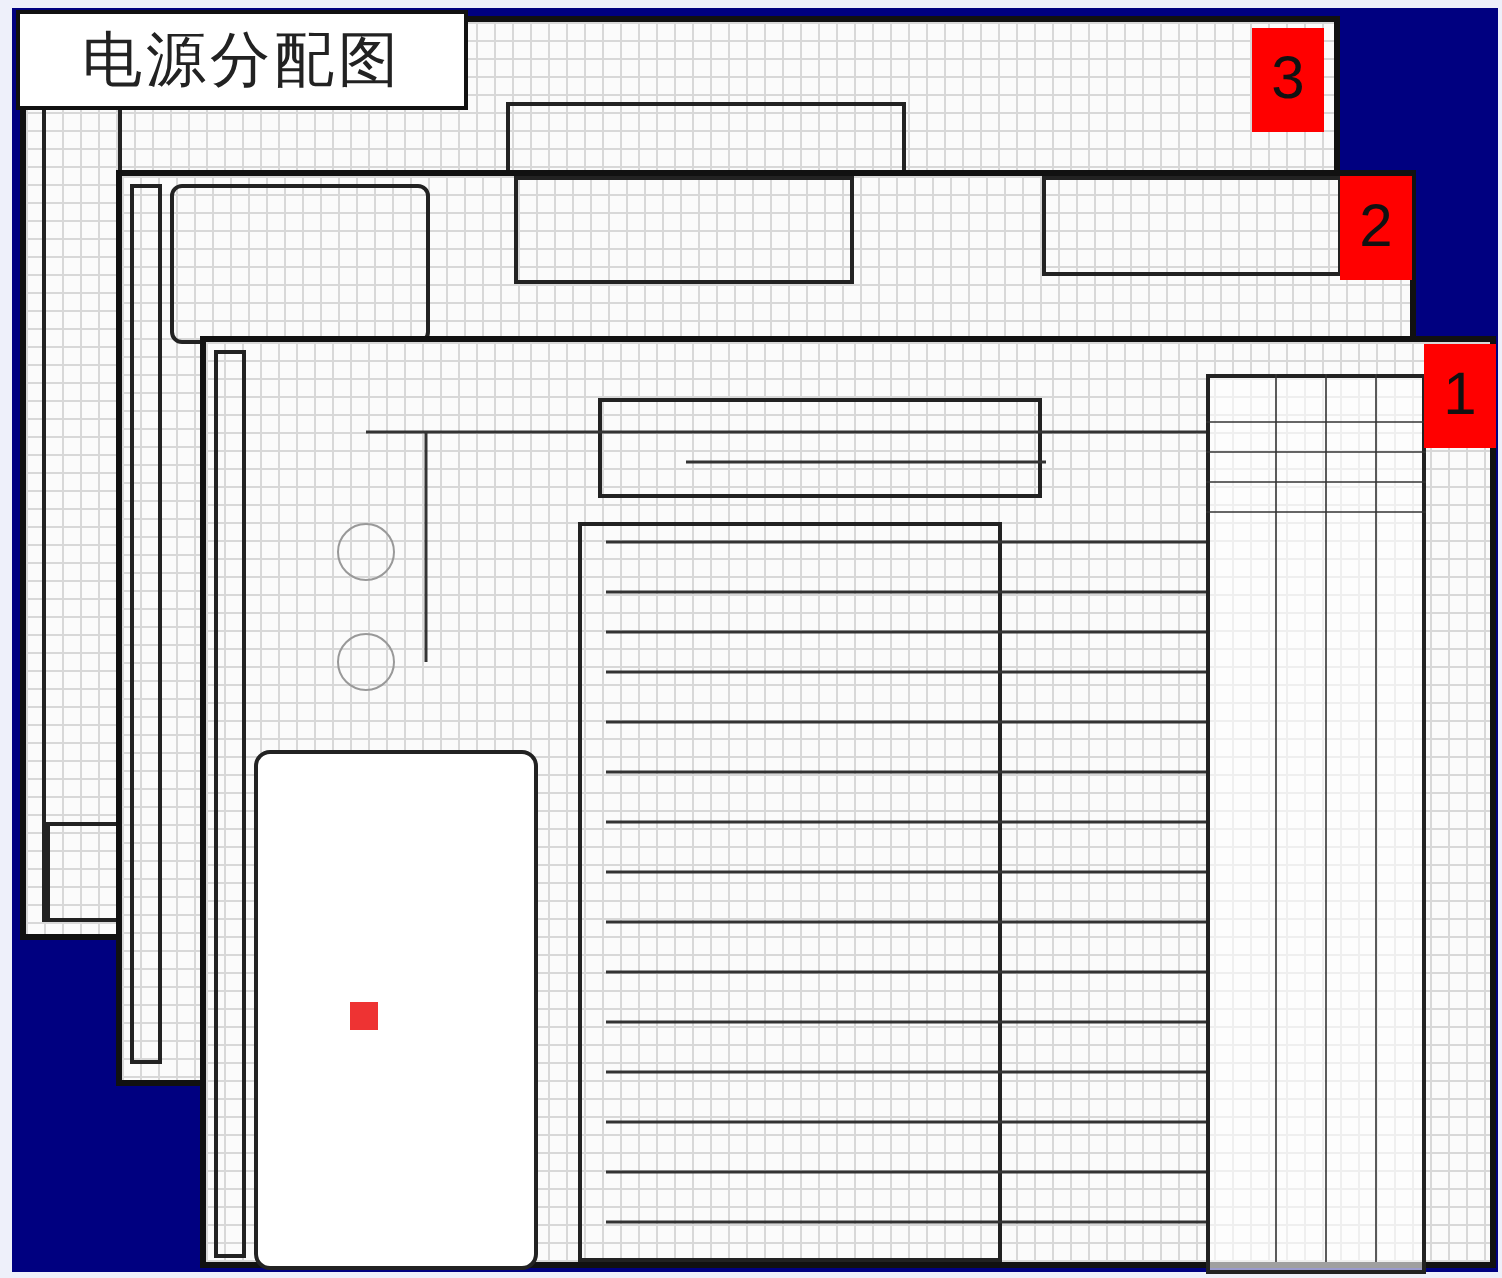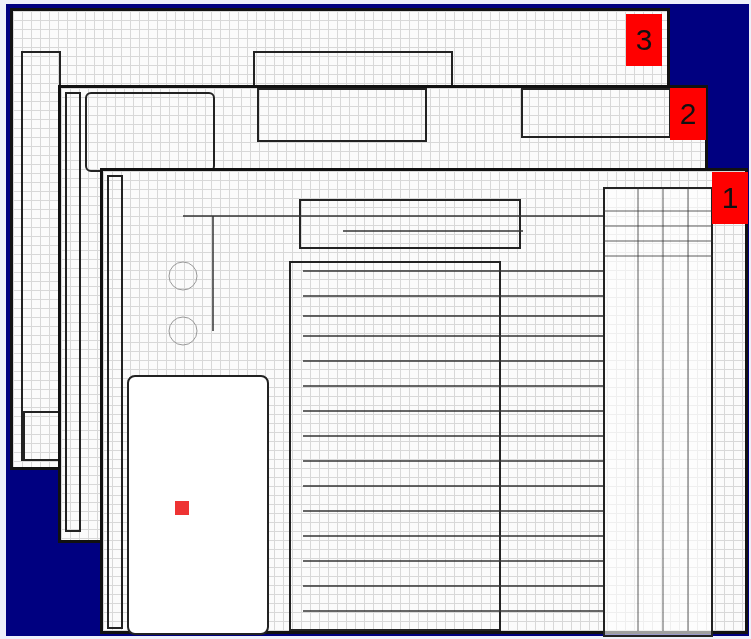--- a/index.html
+++ b/index.html
@@ -79,13 +79,14 @@
           <line x1="560" y1="16" x2="560" y2="460"></line>
         <line x1="585" y1="16" x2="585" y2="460"></line>
       </g>
       <circle cx="80" cy="105" r="14" fill="none" stroke="#999"></circle>
       <circle cx="80" cy="160" r="14" fill="none" stroke="#999"></circle>
       <rect x="72" y="330" width="14" height="14" fill="#e33"></rect>
     </svg>
   </div>
   <div class="tab tab1">1</div>
 
+  <div class="title">电源分配图</div>
 </div>
 
 </body></html>

